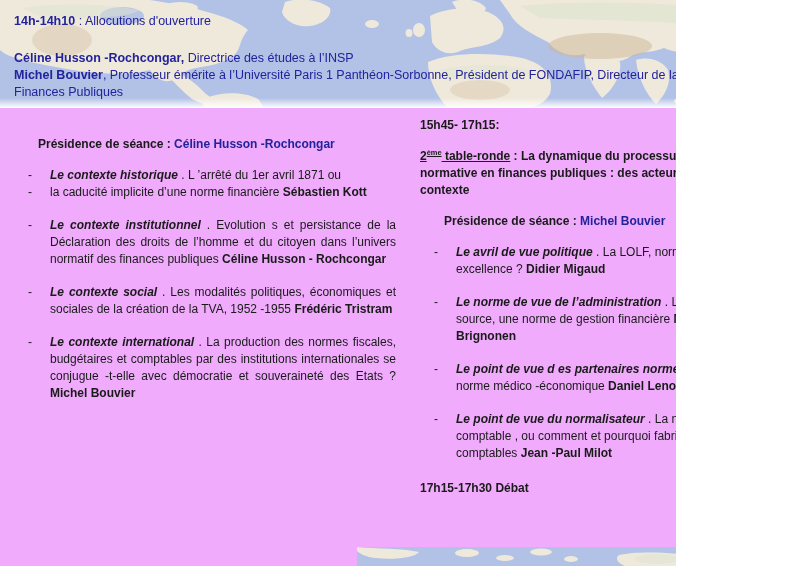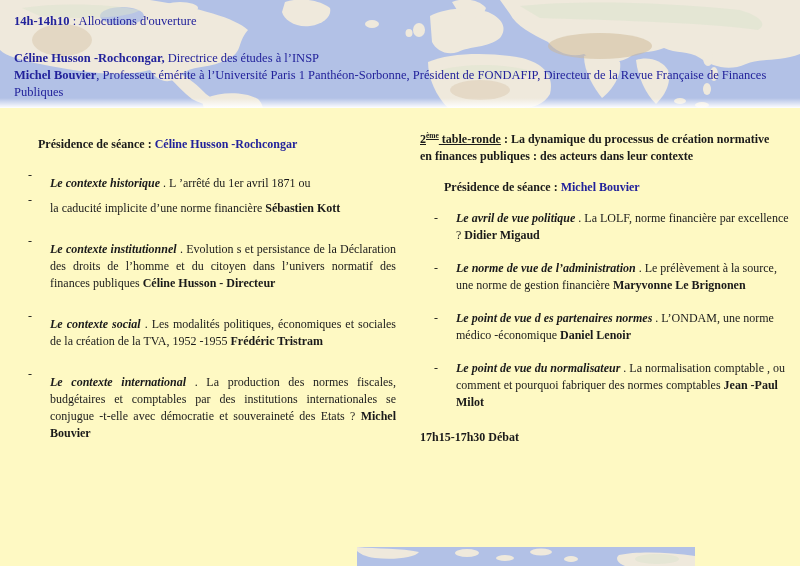--- a/index.html
+++ b/index.html
@@ -1,21 +1,21 @@
 <!DOCTYPE html>
 <html style="--navy: #22229b; --sea: #b2c1e6; --land: #efe9dc; --land_green: #dbe4cd; --relief: #cdb794; --text: #1a1a1a;"><head>
 <meta charset="utf-8">
 <style>
   html,body{margin:0;padding:0;}
   body{
     width:800px;height:566px;overflow:hidden;background:#ffffff;
     font-family:"Liberation Sans","DejaVu Sans",sans-serif;
     -webkit-font-smoothing:antialiased;
   }
-  .slide{position:relative;width:800px;height:566px;background:#fef9c3;overflow:hidden;font-family:Liberation Serif, serif;}
+  .slide{position:relative;width:676px;height:566px;background:#f0abfc;overflow:hidden;}
 
   
   .band-top{position:absolute;top:0;left:0;width:800px;height:108px;overflow:hidden;}
   .band-top svg{position:absolute;top:0;left:0;display:block;}
   .band-header{position:absolute;top:0;left:0;width:786px;padding:13px 0 0 14px;}
   .hline{margin:0;font-size:12.5px;line-height:17px;color:var(--navy);}
   .hline .b{font-weight:bold;}
   .gap-before{margin-top:20px;}
 
   
@@ -29,21 +29,21 @@
   .time{margin:0;font-weight:bold;}
   .round-title{margin:14px 0 0 0;font-weight:bold;}
   .col-left .round-title{max-width:380px;}
   .col-right .round-title{max-width:352px;}
   .chair{margin:14px 0 0 0;font-weight:bold;padding-left:24px;}
   .bullets{margin-top:14px;}
   .bullet{display:flex;margin:0 0 16px 0;padding-left:14px;}
   .bullet.tight{margin-bottom:0;}
   .bullet .dash{width:22px;flex:none;}
   .bullet p{margin:0;flex:1;}
-  .col-left .bullet p{text-align:justify;margin-top:8px;}
+  .col-left .bullet p{text-align:justify;}
   .footer-line{margin:18px 0 0 0;font-weight:bold;}
 
   
   .b{font-weight:bold;}
   .i{font-style:italic;}
   .u{text-decoration:underline;}
   .c-navy{color:var(--navy);}
   sup{font-size:0.62em;line-height:0;vertical-align:super;}
 </style>
 </head>
@@ -114,34 +114,35 @@
       <div class="bullet tight">
         <span class="dash">-</span>
         <p><span class="b i">Le contexte historique</span><span> . L ’arrêté du 1er avril 1871 ou</span></p>
       </div>
       <div class="bullet">
         <span class="dash">-</span>
         <p><span>la caducité implicite d’une norme financière </span><span class="b">Sébastien Kott</span></p>
       </div>
       <div class="bullet">
         <span class="dash">-</span>
-        <p><span class="b i">Le contexte institutionnel</span><span> . Evolution s et persistance de la  Déclaration des droits de l’homme et du citoyen dans l’univers normatif des finances publiques </span><span class="b">Céline Husson - Directeur</span></p>
+        <p><span class="b i">Le contexte institutionnel</span><span> . Evolution s et persistance de la  Déclaration des droits de l’homme et du citoyen dans l’univers normatif des finances publiques </span><span class="b">Céline Husson - Rochcongar</span></p>
       </div>
       <div class="bullet">
         <span class="dash">-</span>
         <p><span class="b i">Le contexte social</span><span> . Les modalités politiques, économiques et sociales de la création de la TVA, 1952 -1955 </span><span class="b">Frédéric Tristram</span></p>
       </div>
       <div class="bullet">
         <span class="dash">-</span>
         <p><span class="b i">Le contexte international</span><span> . La production des normes fiscales, budgétaires et comptables par des institutions internationales se conjugue -t-elle avec démocratie et souveraineté des Etats ? </span><span class="b">Michel Bouvier</span></p>
       </div>
     </div>
   </div>
 
   <div class="col col-right">
+    <p class="time">15h45- 17h15:</p>
     <p class="round-title"><span class="b u">2</span><sup class="b u">ème</sup><span class="b u"> table-ronde</span><span class="b"> : La dynamique du processus de création normative en finances publiques : des acteurs dans leur contexte</span></p>
     <p class="chair"><span class="b">Présidence de séance : </span><span class="b c-navy">Michel Bouvier</span></p>
     <div class="bullets">
       <div class="bullet">
         <span class="dash">-</span>
         <p><span class="b i">Le avril de vue politique</span><span> . La LOLF, norme financière par excellence ? </span><span class="b">Didier Migaud</span></p>
       </div>
       <div class="bullet">
         <span class="dash">-</span>
         <p><span class="b i">Le norme de vue de l’administration</span><span> . Le prélèvement à la source, une norme de gestion financière </span><span class="b">Maryvonne Le Brignonen</span></p>

